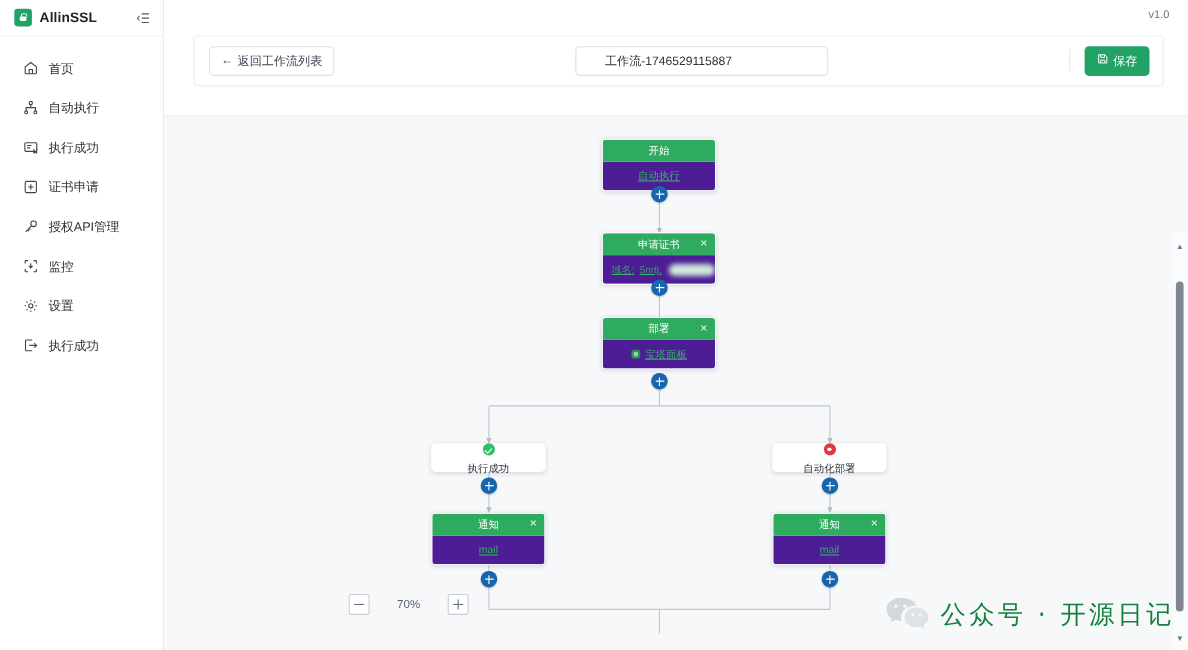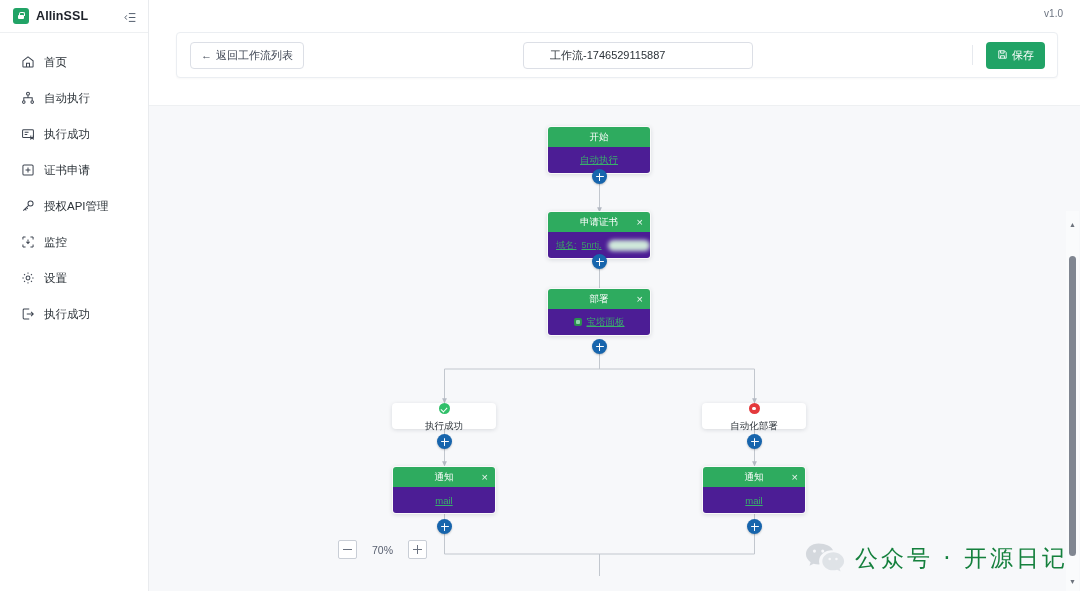--- a/index.html
+++ b/index.html
@@ -166,21 +166,21 @@
   #plus-2 { left: 443px; top: 148px; }
   #plus-3 { left: 443px; top: 233px; }
   #plus-4 { left: 288px; top: 328px; }
   #plus-5 { left: 598px; top: 328px; }
   #plus-6 { left: 288px; top: 413px; }
   #plus-7 { left: 598px; top: 413px; }
 
   
   .zoom-ctl {
     position: absolute; left: 168px; bottom: 32px;
-    display: flex; align-items: center; gap: 15px; z-index: 8; margin-left: 21px;
+    display: flex; align-items: center; gap: 25px; z-index: 8;
   }
   .zoom-btn {
     width: 19px; height: 19px; border: 1px solid #c9ced6; border-radius: 2px;
     background: #fff; cursor: pointer; position: relative;
   }
   .zoom-btn::before {
     content: ""; position: absolute; left: 4px; top: 8px; width: 9px; height: 1.3px;
     background: #6a7280;
   }
   .zoom-btn.plus-btn::after {

